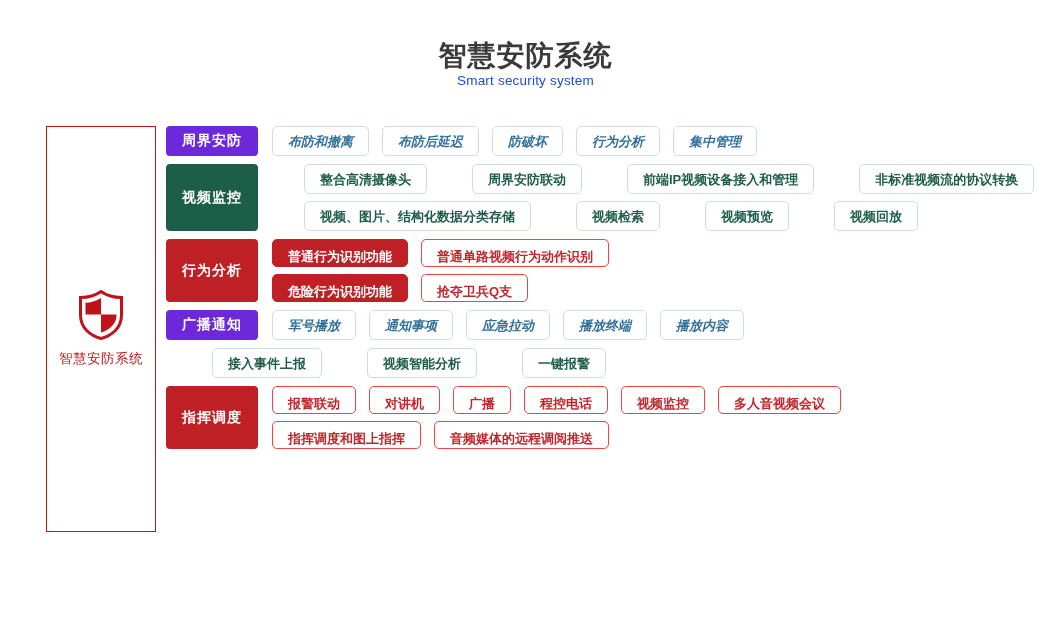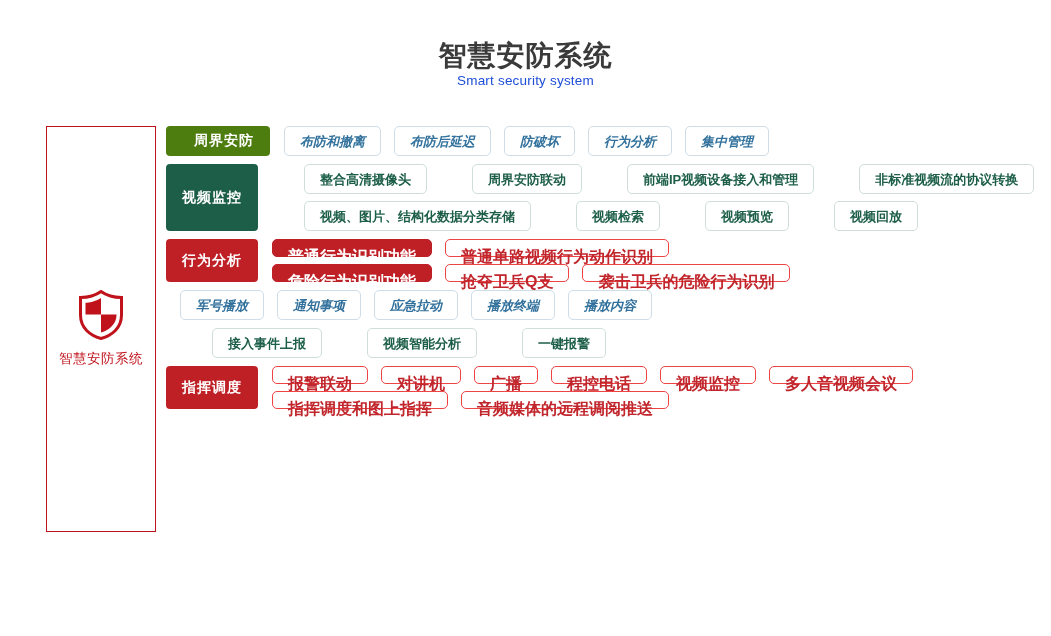--- a/index.html
+++ b/index.html
@@ -88,21 +88,21 @@
     flex: 0 0 92px;
     border-radius: 4px;
     color: #ffffff;
     font-size: 14px;
     font-weight: bold;
     display: flex;
     align-items: center;
     justify-content: center;
     letter-spacing: 1px;
   }
-  .cat-blue  { background: #4d7c0f; padding-left: 12px; }
+  .cat-blue  { background: #6d28d9; }
   .cat-green { background: #1d5e49; }
   .cat-red   { background: #bf2026; }
 
   .cat-rows {
     margin-left: 14px;
     display: flex;
     flex-direction: column;
     justify-content: center;
     flex: 1 1 auto;
   }
@@ -143,23 +143,23 @@
     color: #c0262c;
     background: #ffffff;
   }
   
   .item.fill-red {
     border: 1px solid #bf2026;
     background: #bf2026;
     color: #ffffff;
   }
   .item.tall {
-    height: 18px;
+    height: 28px;
     line-height: 34px;
-    font-size: 16px;
+    font-size: 13px;
   }
 </style>
 </head>
 <body>
 
 <div class="header">
   <div class="title">智慧安防系统</div>
   <div class="subtitle">Smart security system</div>
 </div>
 
@@ -210,25 +210,25 @@
       <div class="cat-group">
         <div class="cat-label cat-red">行为分析</div>
         <div class="cat-rows">
           <div class="item-row">
             <div class="item fill-red tall">普通行为识别功能</div>
             <div class="item out-red tall">普通单路视频行为动作识别</div>
           </div>
           <div class="item-row">
             <div class="item fill-red tall">危险行为识别功能</div>
             <div class="item out-red tall">抢夺卫兵Q支</div>
-            <div class="item out-red tall">袭击卫兵的危险行为识别</div>
-          </div>
-        </div>
-      </div>
-      <div class="cat-group">
+          </div>
+        </div>
+      </div>
+      <div class="cat-group">
+        <div class="cat-label cat-blue">广播通知</div>
         <div class="cat-rows">
           <div class="item-row">
             <div class="item out-blue">军号播放</div>
             <div class="item out-blue">通知事项</div>
             <div class="item out-blue">应急拉动</div>
             <div class="item out-blue">播放终端</div>
             <div class="item out-blue">播放内容</div>
           </div>
         </div>
       </div>

